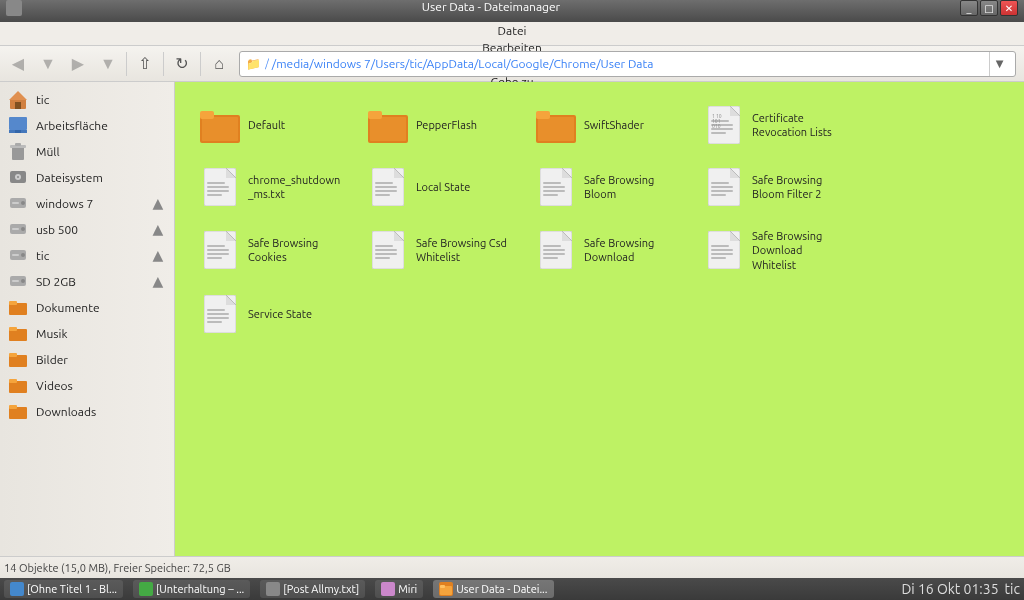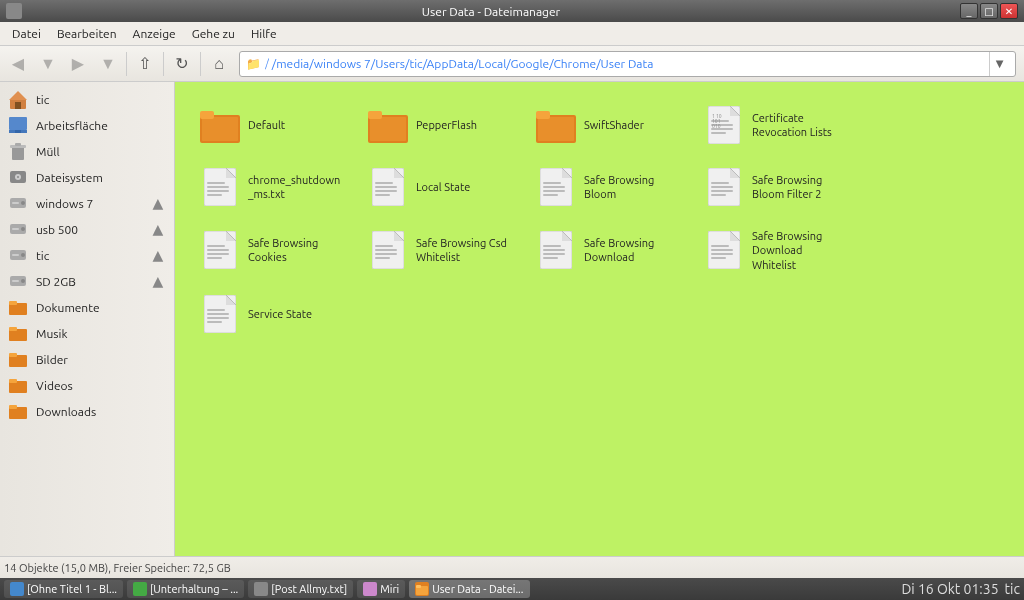--- a/index.html
+++ b/index.html
@@ -3,21 +3,21 @@
   <meta charset="utf-8">
   <style>
     * { margin: 0; padding: 0; box-sizing: border-box; }
     body { font-family: 'Ubuntu', 'DejaVu Sans', sans-serif; font-size: 12px; background: #3c3c3c; width: 1024px; height: 600px; overflow: hidden; }
 
     
     .title-bar {
       background: linear-gradient(to bottom, #6e6e6e, #4a4a4a);
       height: 22px;
       display: flex;
-      align-items: center;
+      align-items: flex-start;
       justify-content: space-between;
       padding: 0 6px;
       color: #fff;
       font-size: 12px;
     }
     .title-bar-left { display: flex; align-items: center; gap: 4px; }
     .title-bar-title { flex: 1; text-align: center; font-size: 12px; color: #fff; }
     .title-bar-buttons { display: flex; gap: 2px; }
     .tb-btn {
       width: 18px; height: 16px;
@@ -33,20 +33,21 @@
     .wm-icon { width: 16px; height: 16px; background: #888; border-radius: 2px; }
 
     
     .menu-bar {
       background: #f0ede8;
       height: 24px;
       display: flex;
       align-items: center;
       padding: 0 4px;
       border-bottom: 1px solid #ccc;
+      flex-direction: column;
     }
     .menu-item {
       padding: 2px 8px;
       font-size: 12px;
       color: #222;
       cursor: pointer;
       border-radius: 2px;
     }
 
     
@@ -180,21 +181,21 @@
       color: #444;
     }
 
     
     .taskbar {
       background: linear-gradient(to bottom, #4a4a4a, #3a3a3a);
       height: 22px;
       display: flex;
       align-items: center;
       padding: 0 4px;
-      gap: 4px;
+      gap: 10px;
       position: absolute;
       bottom: 0;
       left: 0;
       width: 1024px;
     }
     .taskbar-app {
       display: flex;
       align-items: center;
       gap: 3px;
       padding: 1px 6px;

